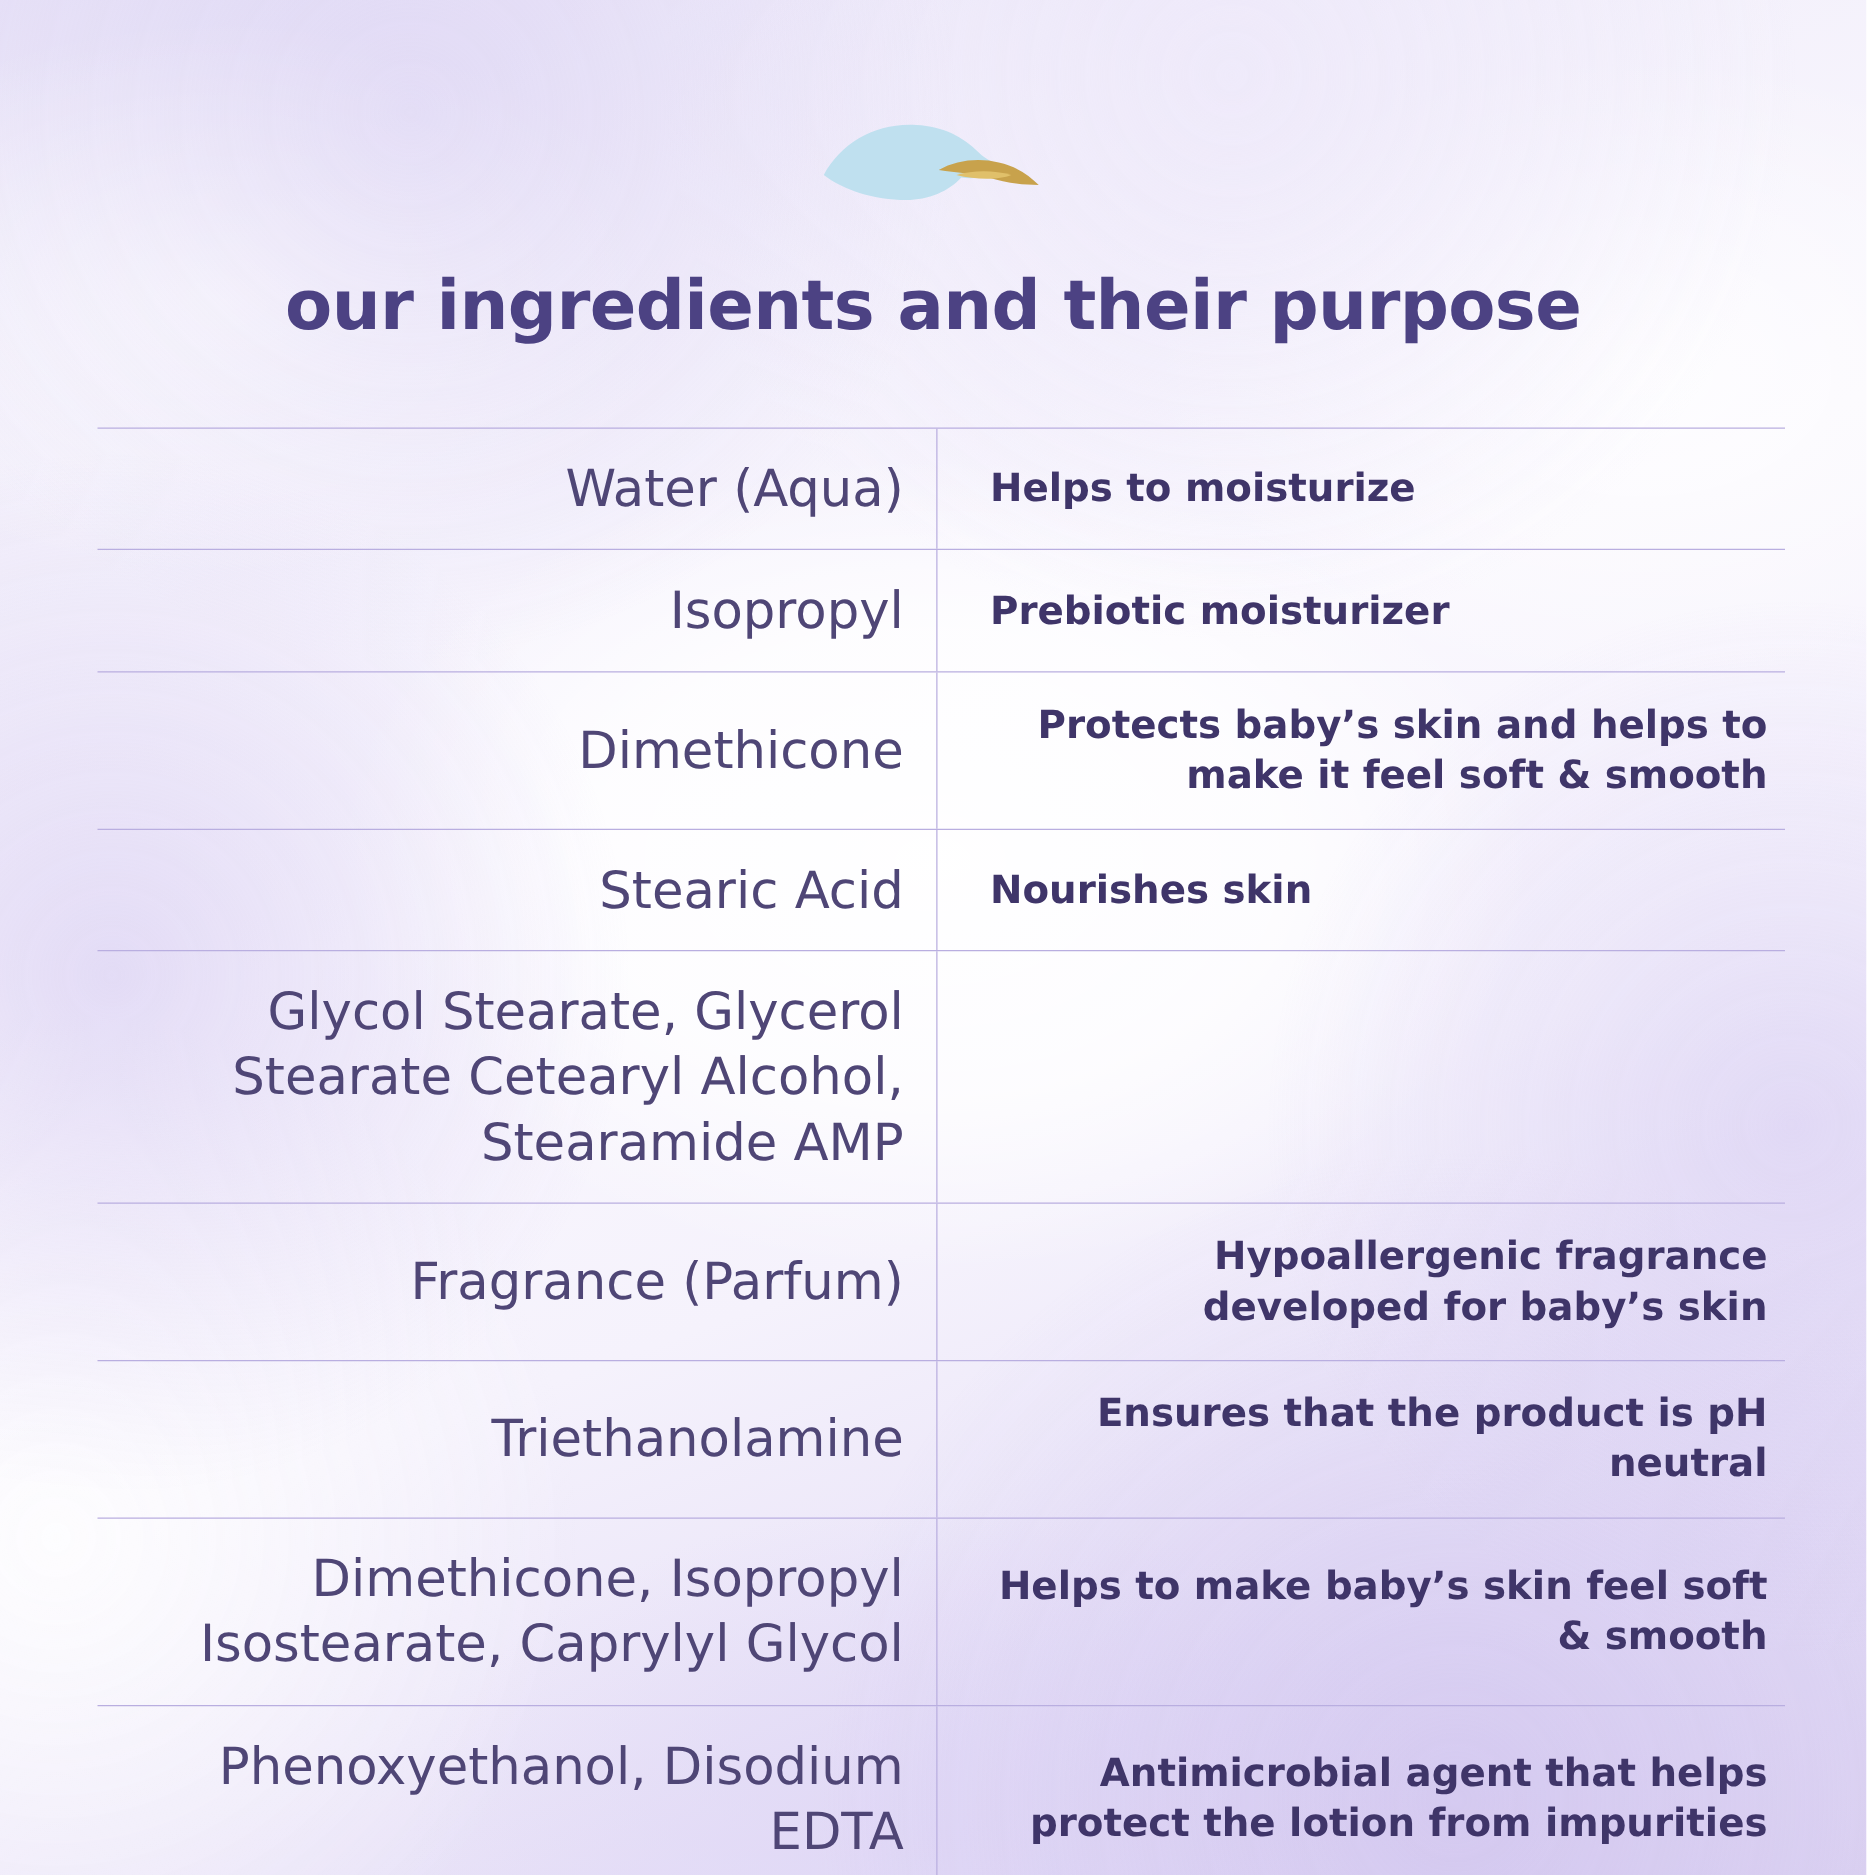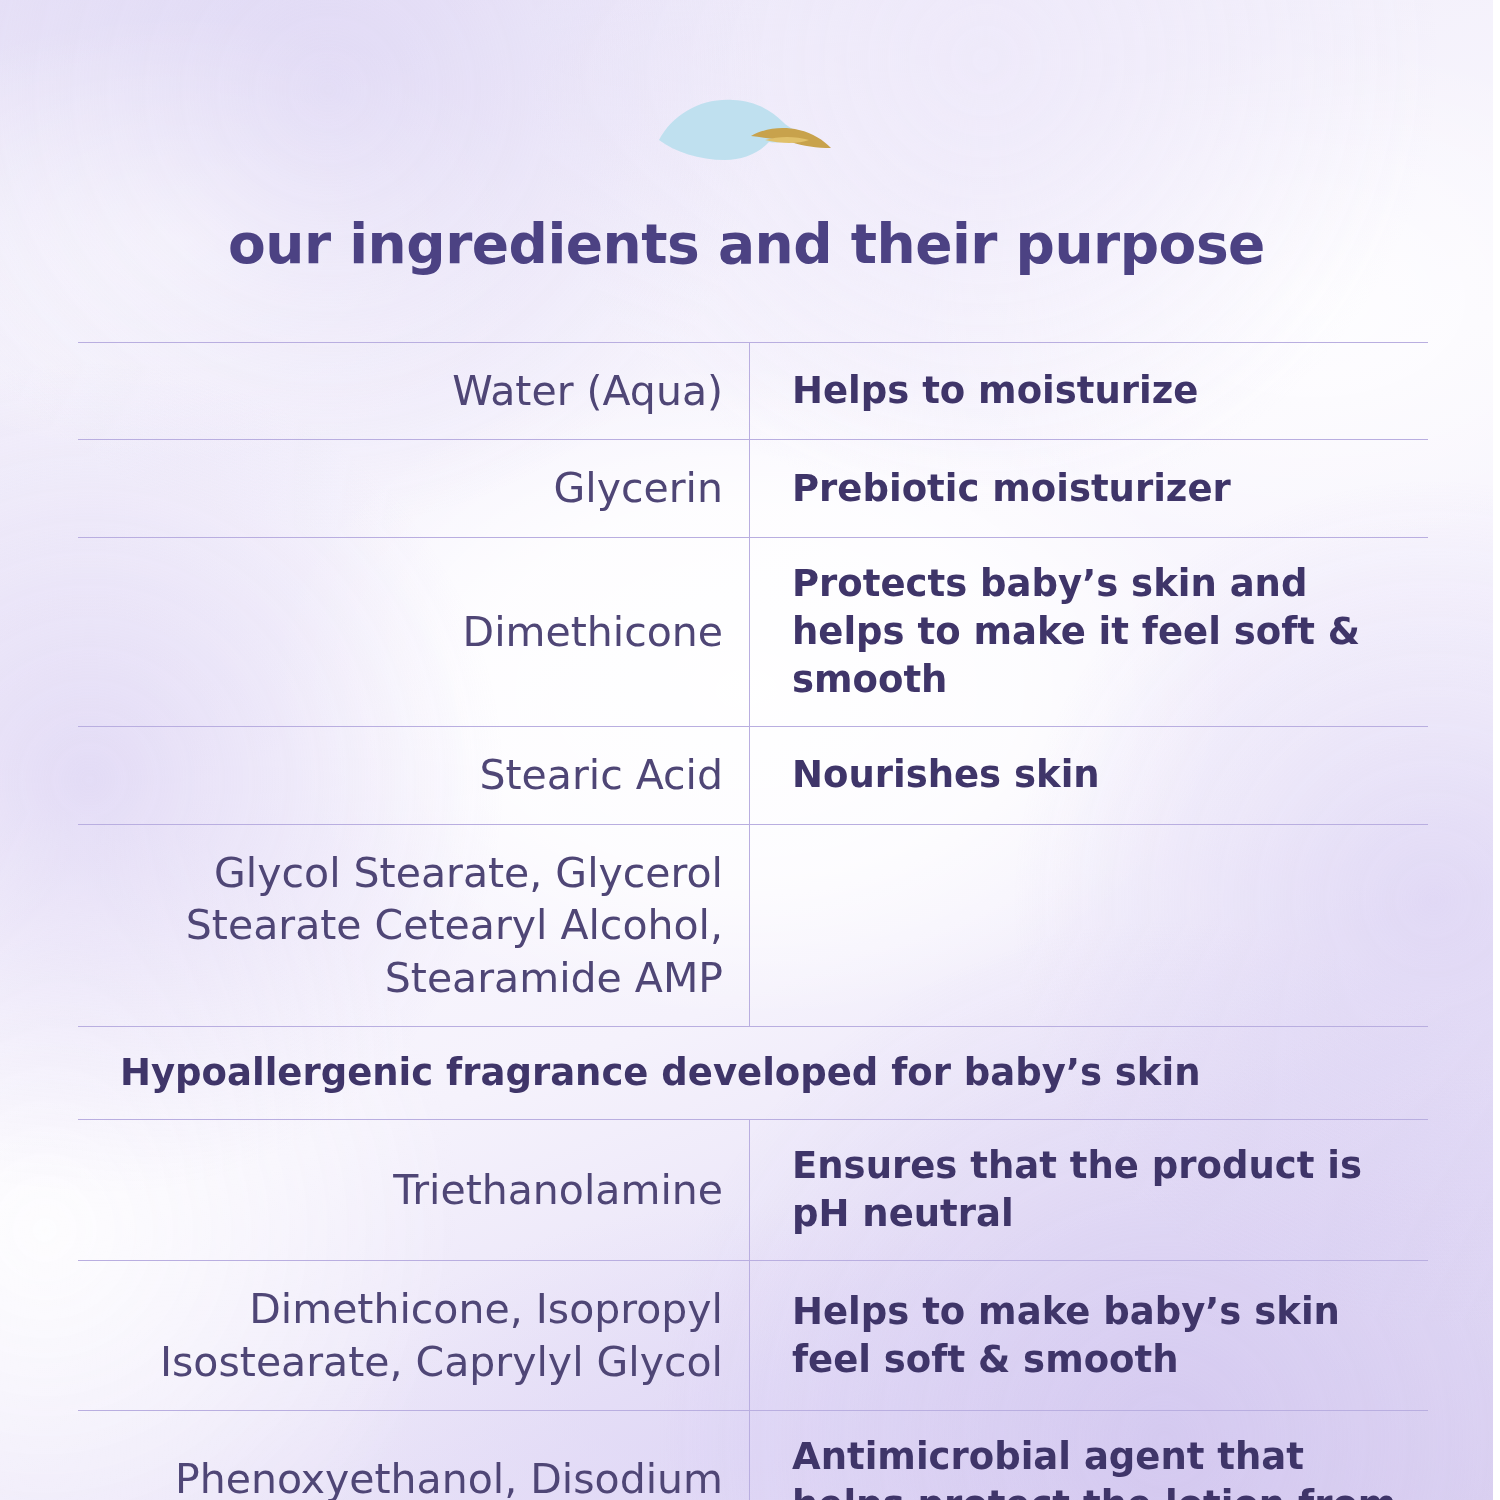--- a/index.html
+++ b/index.html
@@ -93,23 +93,23 @@
     display: flex;
     align-items: center;
     justify-content: flex-end;
     border-right: 1.5px solid #b9aee0;
   }
 
   .cell-purpose {
     flex: 1;
     box-sizing: border-box;
     padding: 22px 14px 22px 42px;
-    text-align: left;
+    text-align: right;
     color: #3f3569;
-    font-size: 37px;
+    font-size: 31px;
     line-height: 1.3;
     font-weight: bold;
     display: flex;
     align-items: center;
   }
 </style>
 </head>
 <body>
 
 <div class="page">
@@ -126,39 +126,40 @@
   <div class="title">our ingredients and their purpose</div>
 
   <div class="table">
 
     <div class="row">
       <div class="cell-name">Water (Aqua)</div>
       <div class="cell-purpose">Helps to moisturize</div>
     </div>
 
     <div class="row">
-      <div class="cell-name">Glycerin</div>
+      <div class="cell-name">Isopropyl</div>
       <div class="cell-purpose">Prebiotic moisturizer</div>
     </div>
 
     <div class="row">
       <div class="cell-name">Dimethicone</div>
       <div class="cell-purpose">Protects baby’s skin and helps to make it feel soft &amp; smooth</div>
     </div>
 
     <div class="row">
       <div class="cell-name">Stearic Acid</div>
       <div class="cell-purpose">Nourishes skin</div>
     </div>
 
     <div class="row">
       <div class="cell-name">Glycol Stearate, Glycerol Stearate Cetearyl Alcohol, Stearamide AMP</div>
     </div>
 
     <div class="row">
+      <div class="cell-name">Fragrance (Parfum)</div>
       <div class="cell-purpose">Hypoallergenic fragrance developed for baby’s skin</div>
     </div>
 
     <div class="row">
       <div class="cell-name">Triethanolamine</div>
       <div class="cell-purpose">Ensures that the product is pH neutral</div>
     </div>
 
     <div class="row">
       <div class="cell-name">Dimethicone, Isopropyl Isostearate, Caprylyl Glycol</div>

